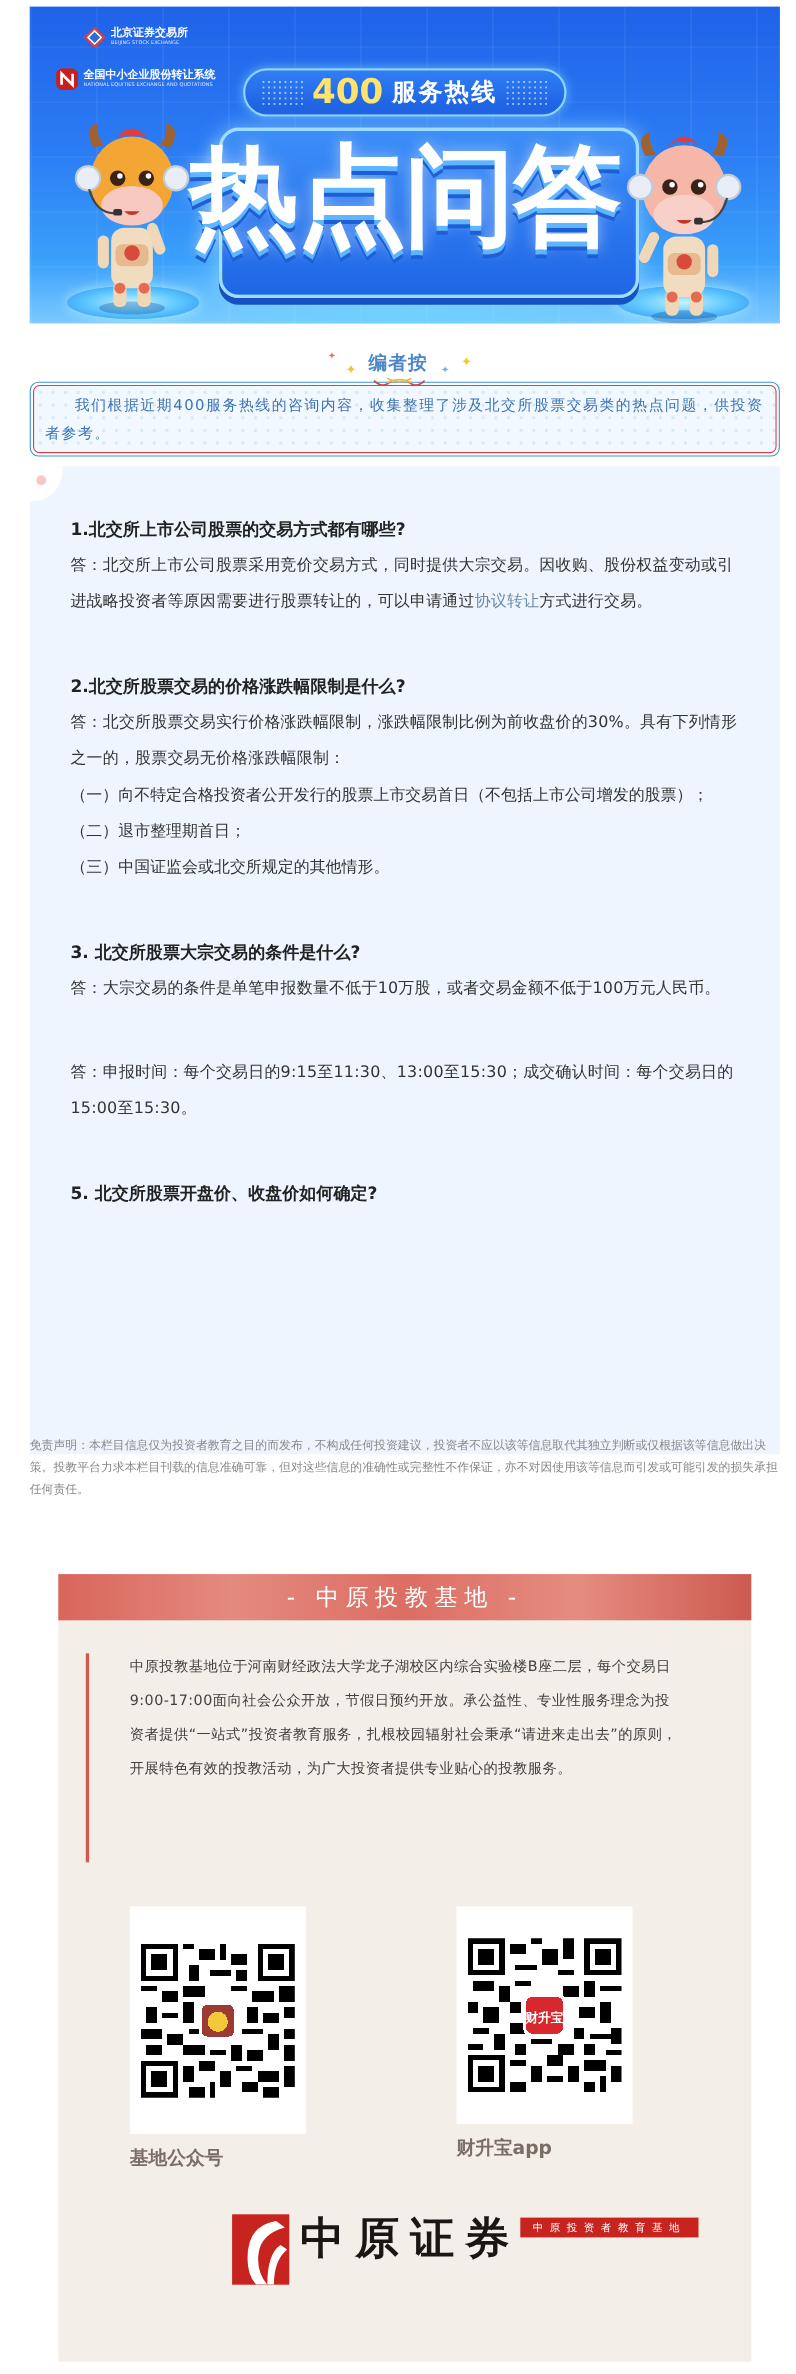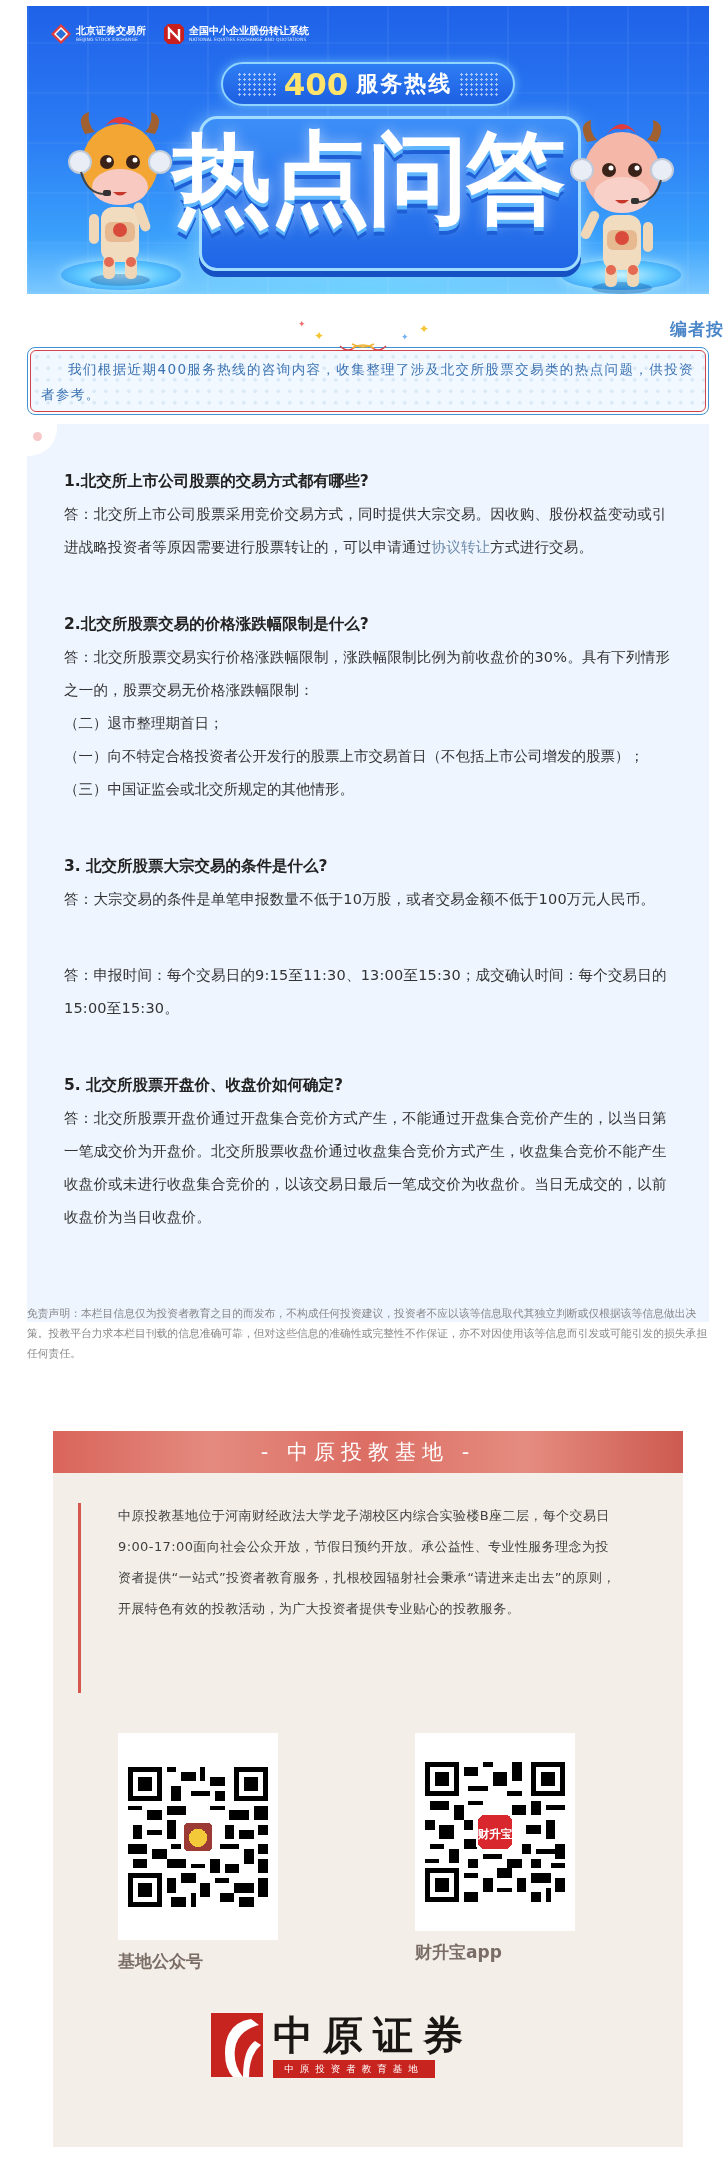--- a/index.html
+++ b/index.html
@@ -13,21 +13,21 @@
       radial-gradient(ellipse 60% 40% at 50% 100%, #6fd2ff 0%, rgba(111,210,255,0) 70%),
       linear-gradient(180deg, #1f62e8 0%, #2b7cf4 45%, #3aa0fb 80%, #7cc9ff 100%);
     overflow: hidden;
   }
   .banner .grid-lines {
     position: absolute; inset: 0;
     background:
       repeating-linear-gradient(90deg, rgba(255,255,255,0.05) 0 2px, transparent 2px 60px),
       repeating-linear-gradient(0deg, rgba(255,255,255,0.04) 0 2px, transparent 2px 50px);
   }
-  .banner .logos { position: absolute; left: 24px; top: 18px; display: flex; gap: 18px; align-items: center; }
+  .banner .logos { position: absolute; left: 24px; top: 18px; display: flex; gap: 18px; align-items: center; flex-direction: column; }
   .logo-item { display: flex; align-items: center; gap: 5px; }
   .logo-mark { width: 20px; height: 20px; }
   .logo-text { display: flex; flex-direction: column; line-height: 1; }
   .logo-cn { color: #fff; font-size: 10px; font-weight: bold; }
   .logo-en { color: #dbe8ff; font-size: 4.5px; margin-top: 2px; letter-spacing: 0.1px; }
 
   .hotline-pill {
     position: absolute; left: 50%; top: 56px; transform: translateX(-50%);
     width: 294px; height: 44px; border-radius: 22px;
     background: linear-gradient(180deg, #2f7ef5 0%, #1c5ee0 100%);
@@ -62,21 +62,21 @@
   .mascot { position: absolute; width: 110px; height: 190px; }
   .mascot.left { left: 38px; top: 96px; }
   .mascot.right { left: 540px; top: 104px; }
   .stage { position: absolute; width: 120px; height: 30px; border-radius: 50%;
     background: radial-gradient(ellipse at center, #c6f2ff 0%, #5cc7ff 50%, #2b8bf0 100%);
     box-shadow: 0 0 12px rgba(180,240,255,0.9); }
   .stage.left { left: 34px; top: 254px; }
   .stage.right { left: 534px; top: 254px; }
 
   
-  .editor-title-wrap { position: absolute; left: 0; right: 0; top: 318px; text-align: right; }
+  .editor-title-wrap { position: absolute; left: 0; right: 0; top: 318px; text-align: center; }
   .editor-title { color: #4a86c8; font-size: 17px; font-weight: bold; letter-spacing: 1px; }
   .sparkle { position: absolute; font-size: 12px; line-height: 1; }
   .note-box {
     position: absolute; left: 27px; top: 347px; width: 682px; height: 68px;
     border: 1.5px solid #3f92d2; border-radius: 8px; padding: 2px;
     background: #ffffff;
   }
   .note-inner {
     width: 100%; height: 100%; border: 1.5px solid #d4434a; border-radius: 6px;
     background-color: #f1f8ff;
@@ -121,21 +121,21 @@
   .qr-wrap { position: absolute; width: 160px; }
   .qr-wrap.left { left: 118px; top: 1733px; }
   .qr-wrap.right { left: 415px; top: 1733px; }
   .qr-box { width: 160px; height: 207px; background: #fff; padding: 10px; display: flex; align-items: center; justify-content: center; }
   .qr-wrap.right .qr-box { height: 198px; }
   .qr-svg { width: 140px; height: 140px; }
   .qr-label { margin-top: 10px; font-size: 17px; font-weight: bold; color: #7a6d66; }
 
   .zy-logo { position: absolute; left: 211px; top: 2013px; display: flex; align-items: flex-start; gap: 10px; }
   .zy-mark { width: 52px; height: 64px; background: #c8241f; position: relative; overflow: hidden; }
-  .zy-right { display: flex; flex-direction: column; }
+  .zy-right { display: flex; flex-direction: row; }
   .zy-cn { font-family: "DejaVu Serif", serif; font-size: 40px; font-weight: bold; color: #1a1614; letter-spacing: 10px; line-height: 44px; }
   .zy-sub { margin-top: 3px; width: 162px; height: 18px; background: #c8241f; color: #fff; font-size: 9.5px; letter-spacing: 6px; display: flex; align-items: center; justify-content: center; }
 </style>
 </head>
 <body>
 
 <div class="banner">
   <div class="grid-lines"></div>
 
   <div class="logos">
@@ -248,37 +248,36 @@
 
 <div class="qa-card">
   <div class="qa-item">
     <div class="qa-q">1.北交所上市公司股票的交易方式都有哪些?</div>
     <div class="qa-a"><span>答：北交所上市公司股票采用竞价交易方式，同时提供大宗交易。因收购、股份权益变动或引进战略投资者等原因需要进行股票转让的，可以申请通过</span><span class="link">协议转让</span><span>方式进行交易。</span></div>
   </div>
 
   <div class="qa-item">
     <div class="qa-q">2.北交所股票交易的价格涨跌幅限制是什么?</div>
     <div class="qa-a">答：北交所股票交易实行价格涨跌幅限制，涨跌幅限制比例为前收盘价的30%。具有下列情形之一的，股票交易无价格涨跌幅限制：</div>
+    <div class="qa-list-line">（一）向不特定合格投资者公开发行的股票上市交易首日（不包括上市公司增发的股票）；</div>
     <div class="qa-list-line">（二）退市整理期首日；</div>
-    <div class="qa-list-line">（一）向不特定合格投资者公开发行的股票上市交易首日（不包括上市公司增发的股票）；</div>
     <div class="qa-list-line">（三）中国证监会或北交所规定的其他情形。</div>
   </div>
 
   <div class="qa-item">
     <div class="qa-q">3. 北交所股票大宗交易的条件是什么?</div>
     <div class="qa-a">答：大宗交易的条件是单笔申报数量不低于10万股，或者交易金额不低于100万元人民币。</div>
   </div>
 
   <div class="qa-item">
     <div class="qa-a">答：申报时间：每个交易日的9:15至11:30、13:00至15:30；成交确认时间：每个交易日的15:00至15:30。</div>
   </div>
 
   <div class="qa-item">
     <div class="qa-q">5. 北交所股票开盘价、收盘价如何确定?</div>
-    <div class="qa-a">答：北交所股票开盘价通过开盘集合竞价方式产生，不能通过开盘集合竞价产生的，以当日第一笔成交价为开盘价。北交所股票收盘价通过收盘集合竞价方式产生，收盘集合竞价不能产生收盘价或未进行收盘集合竞价的，以该交易日最后一笔成交价为收盘价。当日无成交的，以前收盘价为当日收盘价。</div>
   </div>
 </div>
 <div class="qa-card-mask"></div>
 <div class="qa-dot"></div>
 
 <div class="disclaimer">免责声明：本栏目信息仅为投资者教育之目的而发布，不构成任何投资建议，投资者不应以该等信息取代其独立判断或仅根据该等信息做出决策。投教平台力求本栏目刊载的信息准确可靠，但对这些信息的准确性或完整性不作保证，亦不对因使用该等信息而引发或可能引发的损失承担任何责任。</div>
 
 <div class="base-card"></div>
 <div class="base-header">- 中原投教基地 -</div>
 <div class="base-bar"></div>

